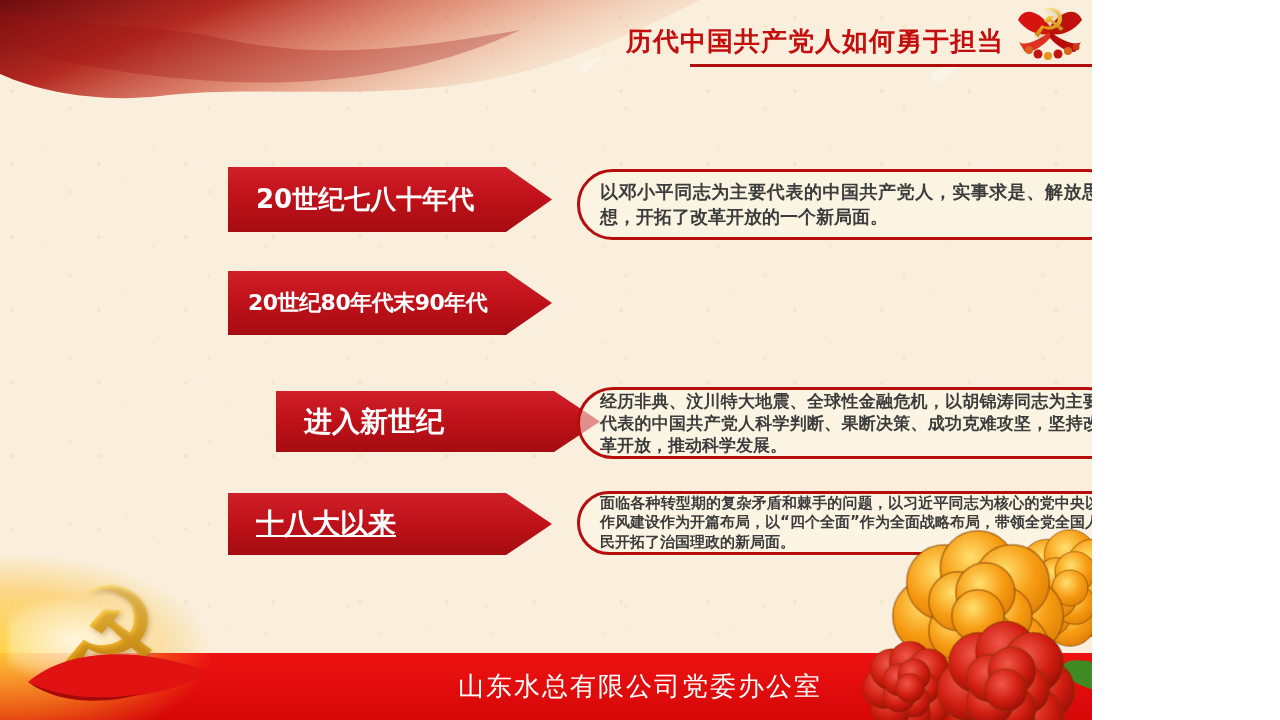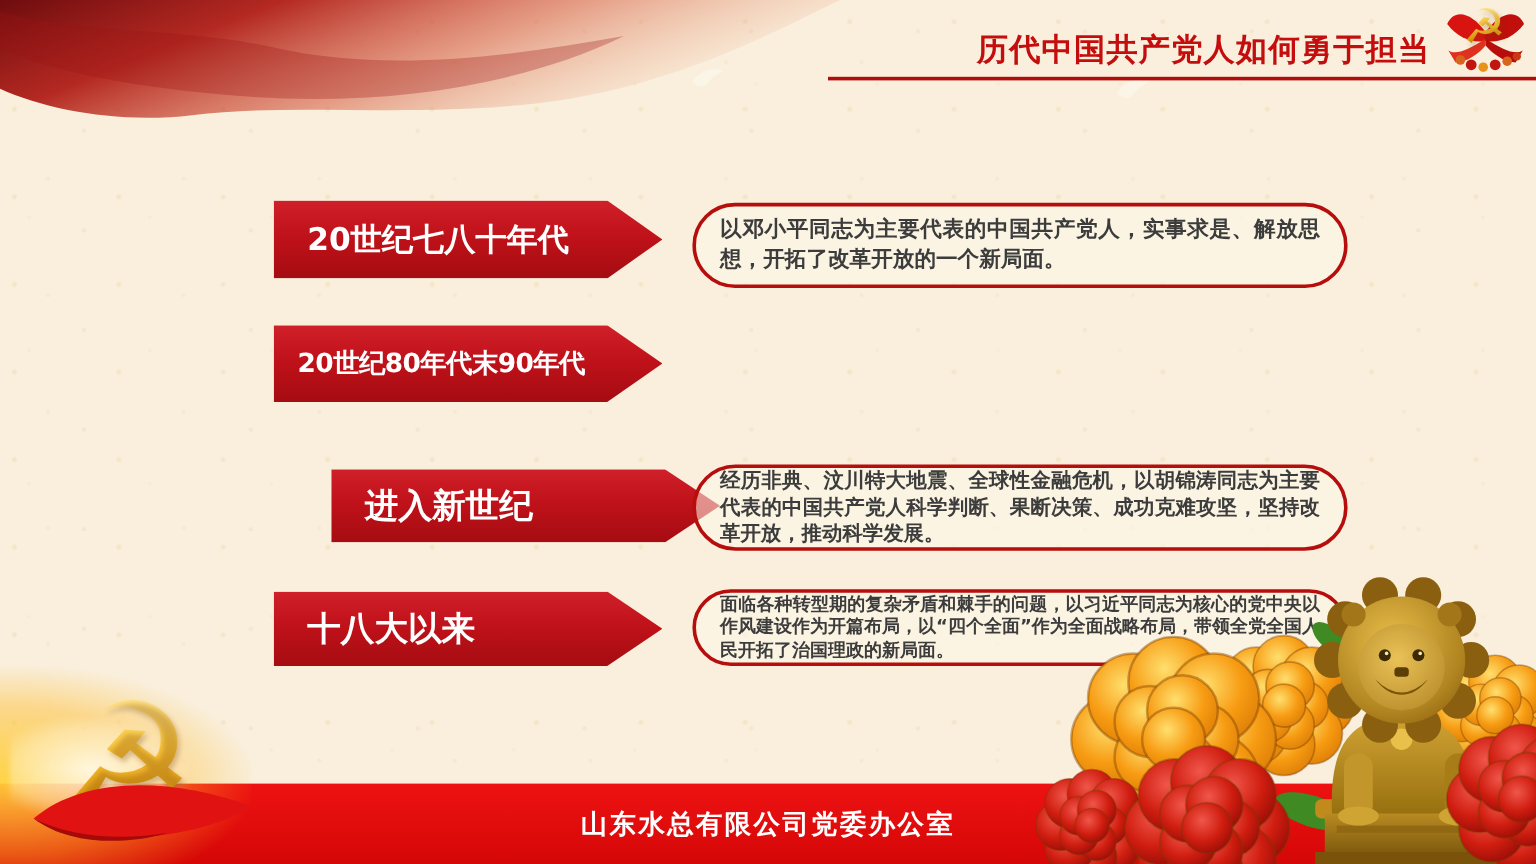--- a/index.html
+++ b/index.html
@@ -1,20 +1,20 @@
 <!DOCTYPE html>
 <html><head>
 <meta charset="utf-8">
 <style>
   * { margin:0; padding:0; box-sizing:border-box; }
   html,body { width:1280px; height:720px; overflow:hidden; }
   body { font-family:"DejaVu Sans","Liberation Sans",sans-serif; }
 
   .slide {
-    position:relative; width:1280px; height:720px; overflow:hidden;
+    position:relative; width:1092px; height:720px; overflow:hidden;
     background-color:#f9efdc;
     background-image:
       radial-gradient(circle at 12px 18px, rgba(214,160,60,0.12) 1.5px, transparent 2.6px),
       radial-gradient(circle at 40px 52px, rgba(226,180,90,0.10) 1.2px, transparent 2.2px),
       radial-gradient(circle at 70px 26px, rgba(200,140,50,0.09) 1.3px, transparent 2.3px),
       radial-gradient(circle at 24px 70px, rgba(236,200,120,0.12) 1px, transparent 2px);
     background-size:87px 73px, 113px 97px, 139px 83px, 101px 111px;
   }
 
   
@@ -47,21 +47,21 @@
     position:absolute; left:228px; width:324px; z-index:2;
     background:linear-gradient(180deg,#d0202a 0%,#bf1119 48%,#a50c12 100%);
     clip-path:polygon(0 0, calc(100% - 46px) 0, 100% 50%, calc(100% - 46px) 100%, 0 100%);
     display:flex; align-items:center;
     color:#ffffff; font-weight:bold; white-space:nowrap;
     padding-left:28px;
   }
   .arrow.r1 { top:167px; height:65px; font-size:26px; }
   .arrow.r2 { top:271px; height:64px; font-size:22px; letter-spacing:-0.5px; padding-left:20px; }
   .arrow.r3 { top:391px; height:61px; font-size:28px;margin-left:48px; }
-  .arrow.r4 { top:493px; height:62px; font-size:28px; }
+  .arrow.r4 { top:493px; height:62px; font-size:28px;text-decoration:underline; }
 
   .box {
     position:absolute; left:577px; width:546px; z-index:2;
     border:3px solid #b60d0d; border-radius:36px;
     background:rgba(253,247,233,0.55);
     display:flex; align-items:center;
     padding:18px 20px;
   }
   .box p {
     width:100%; font-weight:bold; color:#3c3c3c;
@@ -72,21 +72,21 @@
   .box.r3 { top:387px; height:72px; } .box.r3 p { font-size:17px; line-height:1.3; }
   .box.r4 { top:491px; height:64px; } .box.r4 p { font-size:15px; line-height:1.28; }
 
   
   .banner {
     position:absolute; left:0; top:653px; width:1280px; height:67px; z-index:5;
     background:linear-gradient(180deg,#ee1212 0%,#d50707 100%);
     display:flex; align-items:center; justify-content:center;
   }
   .banner-text {
-    color:#ffffff; font-weight:bold; font-size:22px; letter-spacing:2px; white-space:nowrap;
+    color:#ffffff; font-weight:normal; font-size:26px; letter-spacing:2px; white-space:nowrap;
   }
 
   
   .glow-bl {
     position:absolute; left:-70px; top:555px; width:280px; height:175px; z-index:6;
     background:radial-gradient(ellipse at 28% 55%, rgba(255,210,62,0.95) 0%, rgba(255,185,35,0.45) 45%, rgba(255,185,35,0) 72%);
   }
   .cloud-bl {
     position:absolute; left:8px; top:598px; width:150px; height:85px; z-index:6;
     background:radial-gradient(ellipse at 45% 50%, rgba(255,252,242,0.85) 0%, rgba(255,250,238,0.35) 55%, rgba(255,250,238,0) 75%);

